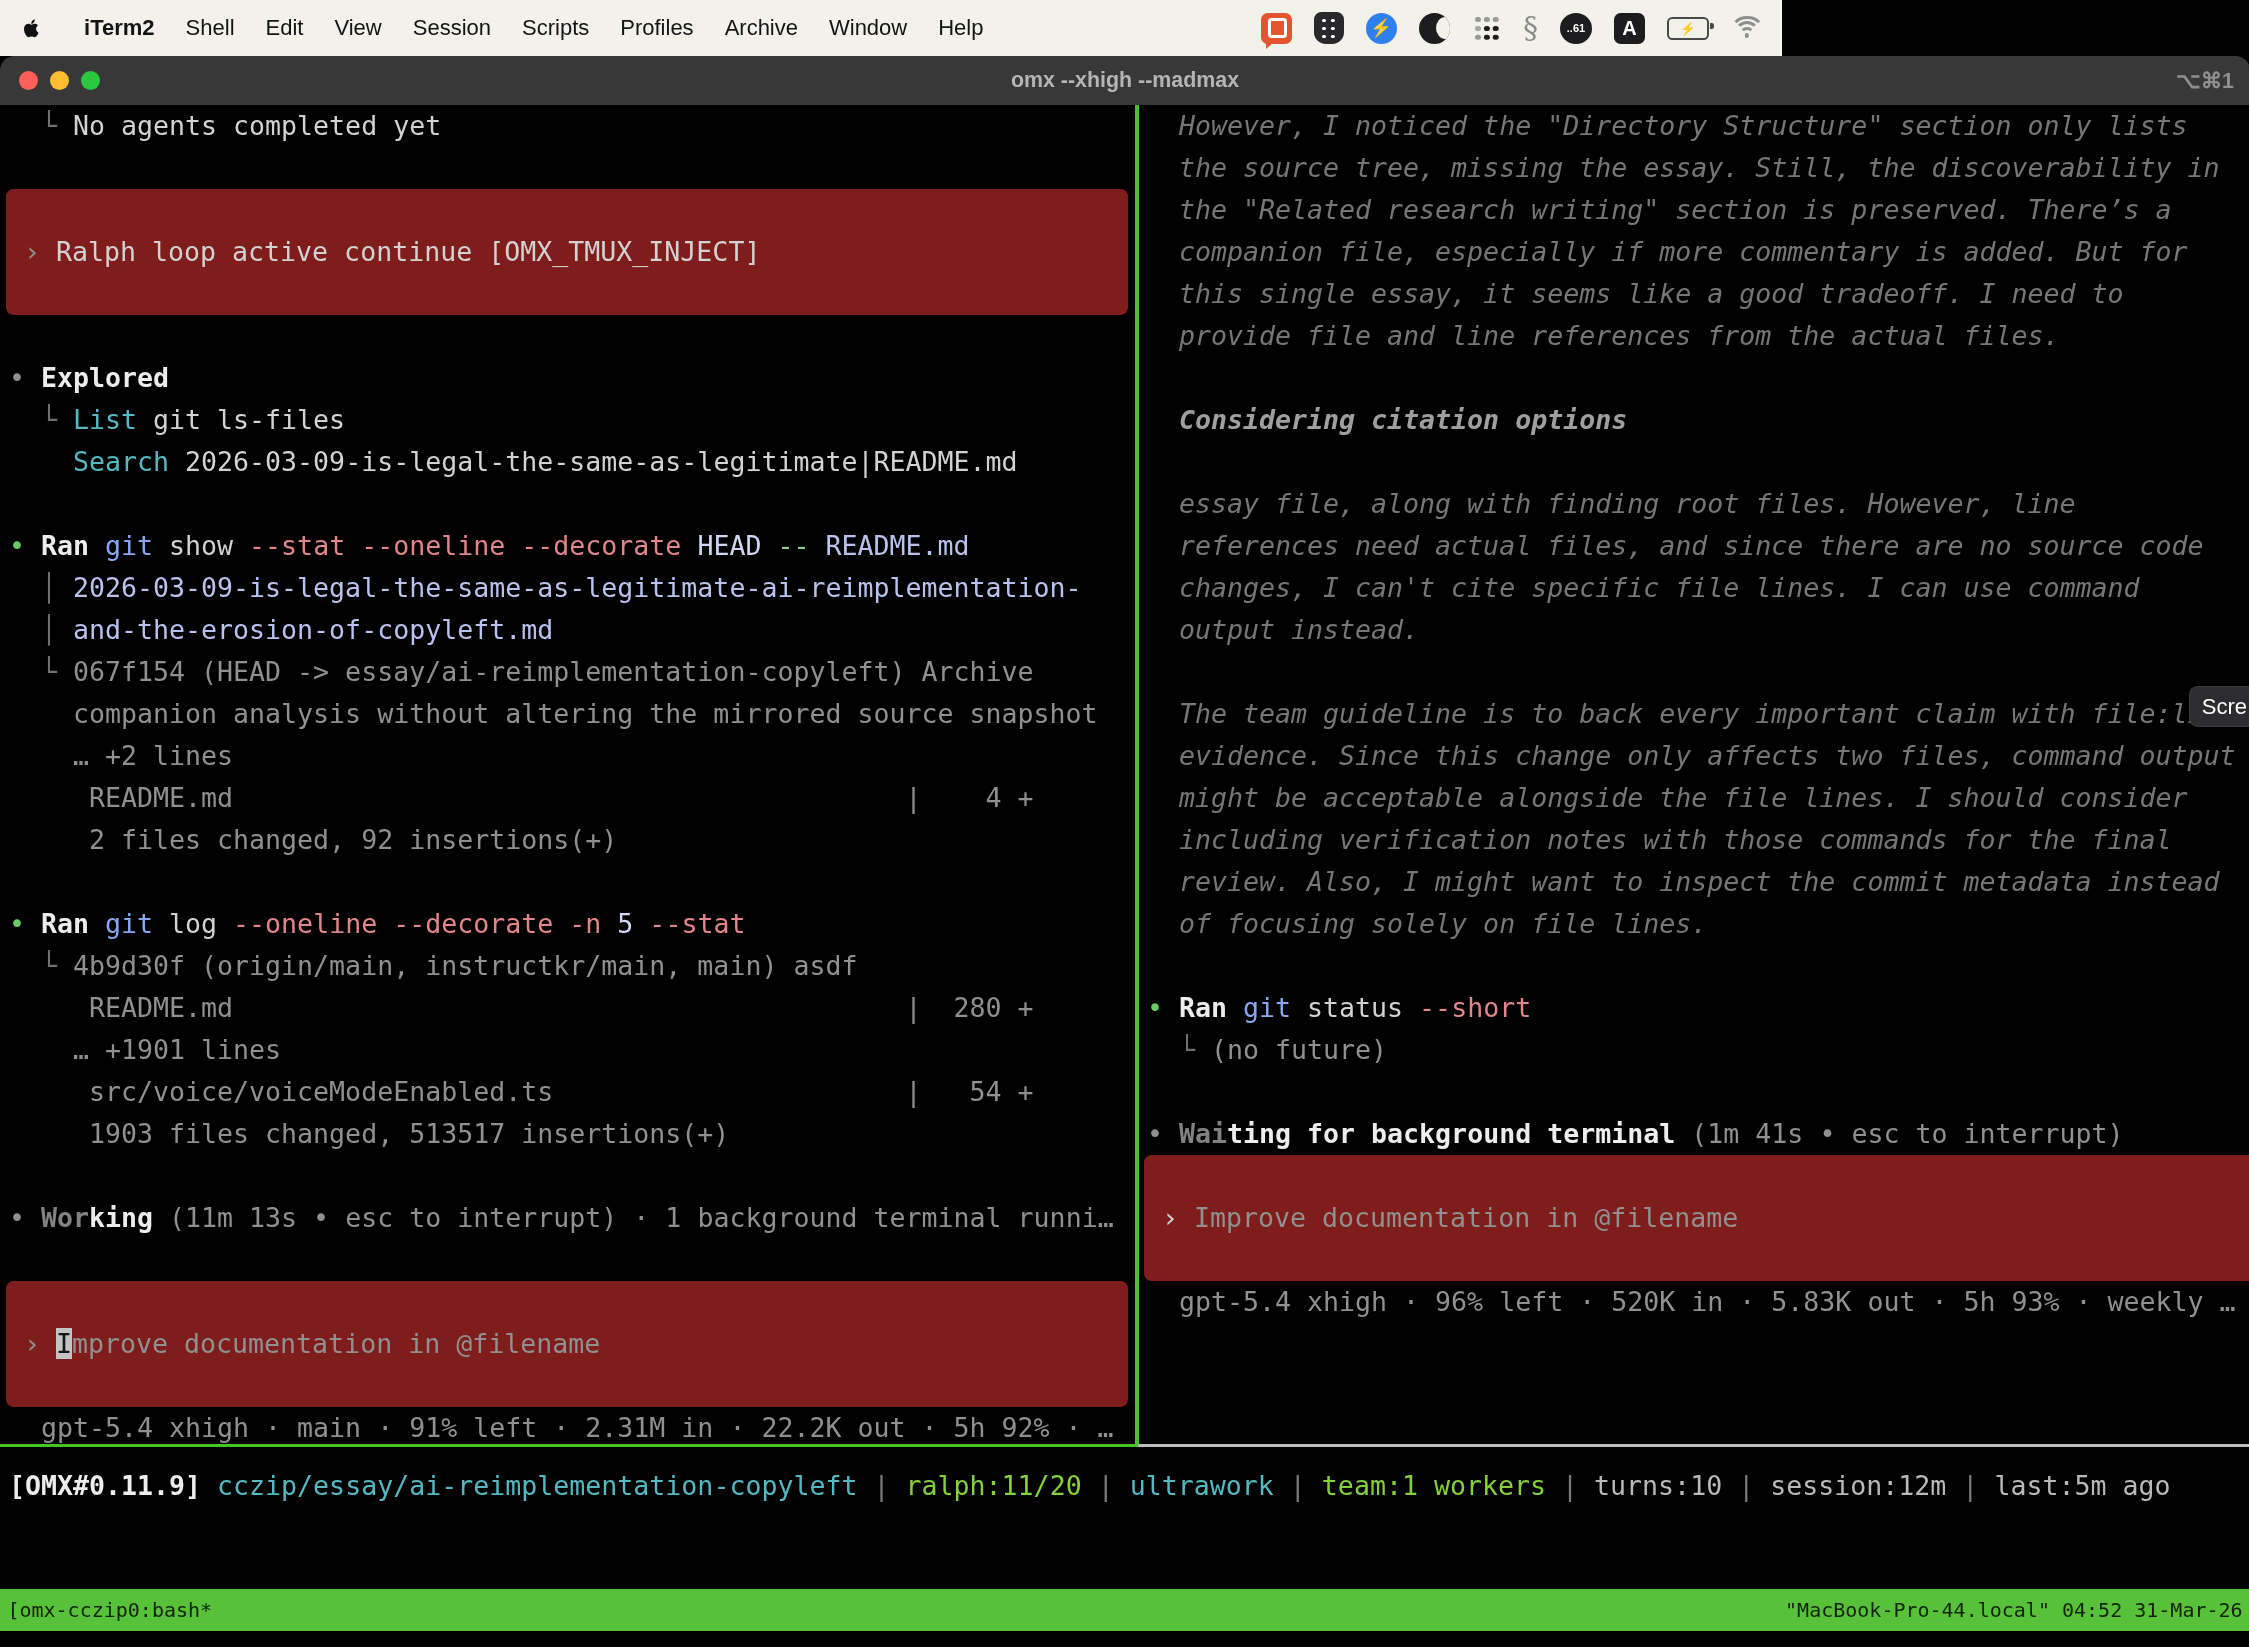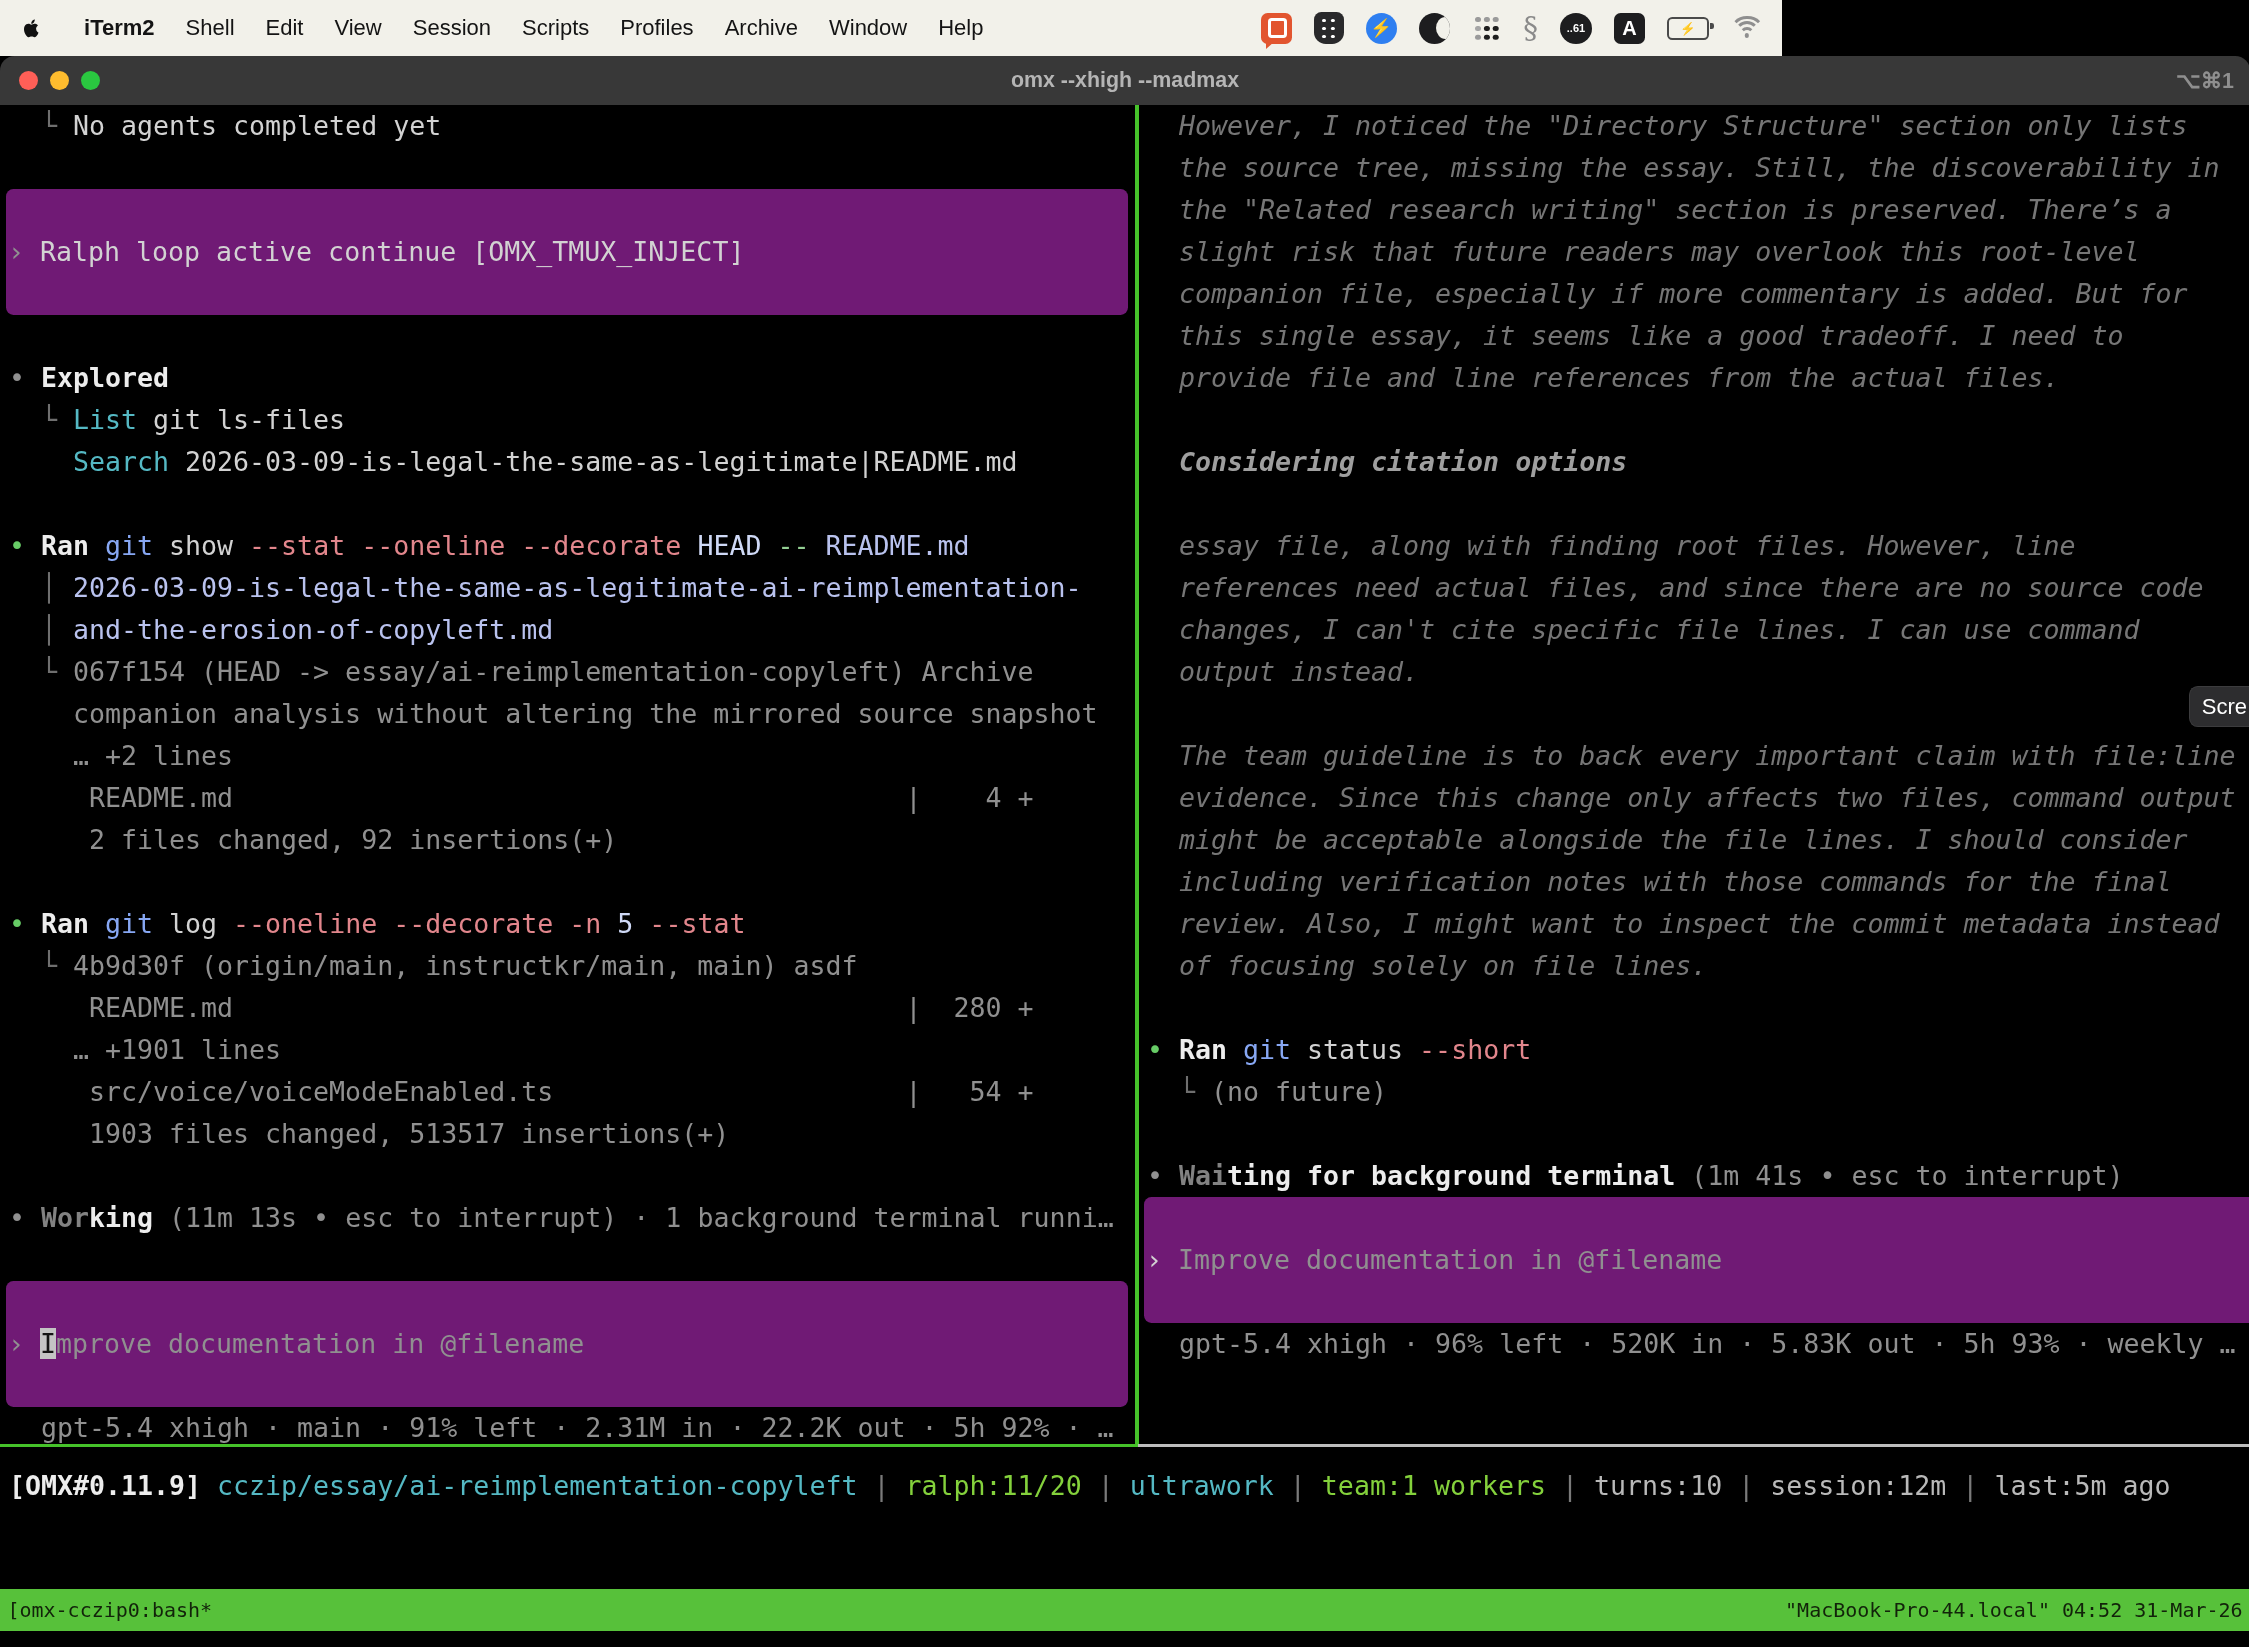--- a/index.html
+++ b/index.html
@@ -47,21 +47,21 @@
   .light.yellow{background:#febc2e;}
   .light.green{background:#2ac840;}
   .win-title{position:absolute;left:0;right:0;text-align:center;font-size:21.4px;font-weight:600;color:#b5b5b5;}
   .win-shortcut{position:absolute;right:16px;font-size:21.4px;font-weight:600;color:#8f8f8f;}
 
   
   .pane{position:absolute;top:105px;overflow:hidden;font-family:"DejaVu Sans Mono",monospace;font-size:26.6px;}
   .pane.left{left:0;width:1135px;height:1339px;padding-left:8.9px;box-sizing:border-box;}
   .pane.right{left:1138px;width:1112px;height:1339px;padding-left:8.9px;box-sizing:border-box;}
   .trow{height:42px;line-height:42px;white-space:pre;}
-  .tbox{background:#701a75;border-radius:7.4px;margin-left:-3px;margin-right:7.4px;padding-left:2px;}
+  .tbox{background:#7f1d1d;border-radius:7.4px;margin-left:-3px;margin-right:7.4px;padding-left:18px;}
   .pane.right .tbox{margin-right:0;border-radius:7.4px 0 0 7.4px;}
   .divider{position:absolute;left:1135px;top:105px;width:3.7px;height:1342px;background:#46c22a;}
   .hborder{position:absolute;top:1444px;height:3px;}
   .hborder.hb-left{left:0;width:1135px;background:#46c22a;}
   .hborder.hb-right{left:1138px;width:1112px;background:#bdbdbd;}
 
   
   .s-w{color:#d2d2d2;}
   .s-wb{color:#ededed;font-weight:bold;}
   .s-g{color:#909090;}
@@ -183,21 +183,20 @@
       <div class="trow"><span class="s-g">› </span><span class="s-cur">I</span><span class="s-g">mprove documentation in @filename</span></div>
       <div class="trow"></div>
     </div>
     <div class="trow"><span class="s-g">  gpt-5.4 xhigh · main · 91% left · 2.31M in · 22.2K out · 5h 92% · …</span></div>
   </div>
 <div class="divider"></div>
 <div class="pane right">
     <div class="trow"><span class="s-it">  However, I noticed the "Directory Structure" section only lists</span></div>
     <div class="trow"><span class="s-it">  the source tree, missing the essay. Still, the discoverability in</span></div>
     <div class="trow"><span class="s-it">  the "Related research writing" section is preserved. There’s a</span></div>
-    <div class="trow"><span class="s-it">  slight risk that future readers may overlook this root-level</span></div>
     <div class="trow"><span class="s-it">  companion file, especially if more commentary is added. But for</span></div>
     <div class="trow"><span class="s-it">  this single essay, it seems like a good tradeoff. I need to</span></div>
     <div class="trow"><span class="s-it">  provide file and line references from the actual files.</span></div>
     <div class="trow"></div>
     <div class="trow"><span class="s-itb">  Considering citation options</span></div>
     <div class="trow"></div>
     <div class="trow"><span class="s-it">  essay file, along with finding root files. However, line</span></div>
     <div class="trow"><span class="s-it">  references need actual files, and since there are no source code</span></div>
     <div class="trow"><span class="s-it">  changes, I can't cite specific file lines. I can use command</span></div>
     <div class="trow"><span class="s-it">  output instead.</span></div>

